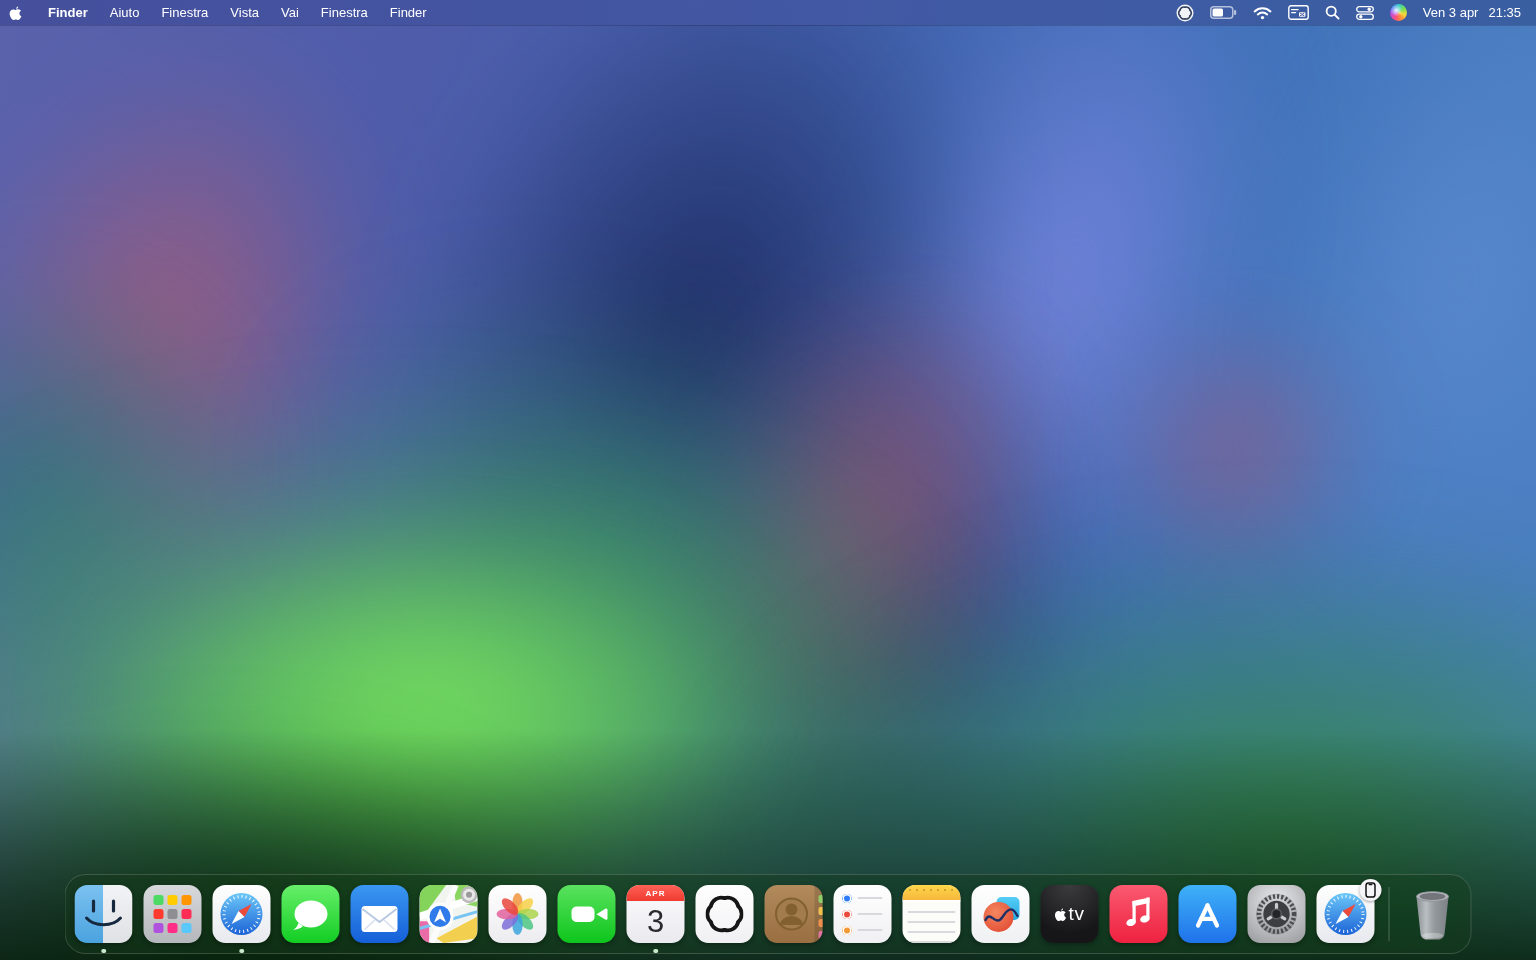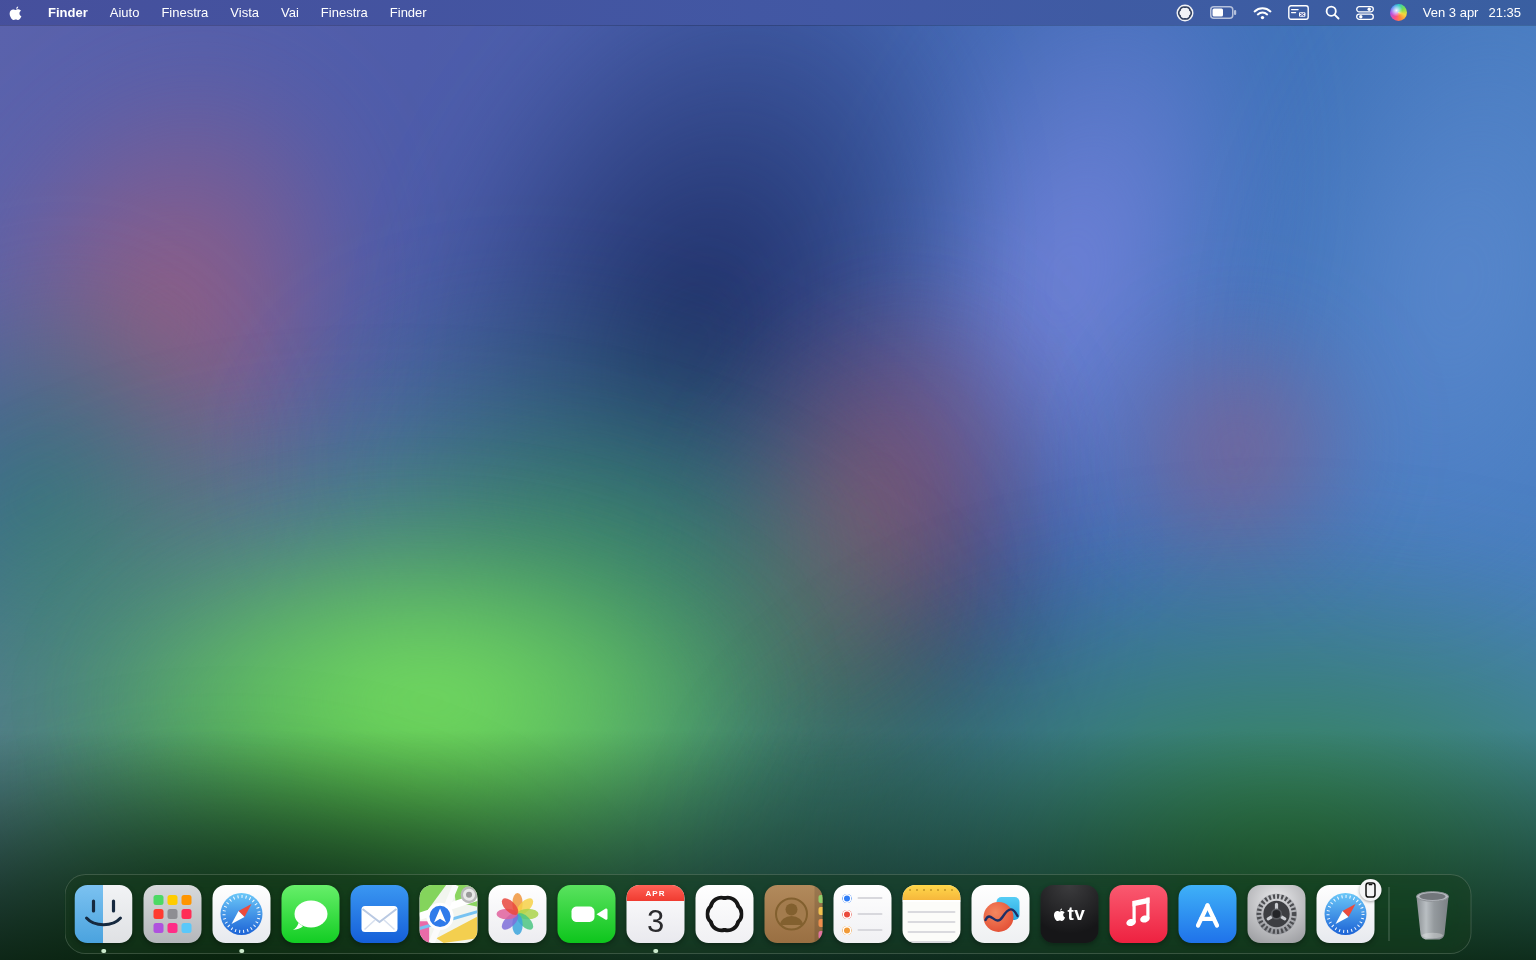--- a/index.html
+++ b/index.html
@@ -112,21 +112,21 @@
   .rem-dot { width:9px; height:9px; border-radius:50%; box-shadow:inset 0 0 0 1.5px #fff, inset 0 0 0 9px currentColor; background:currentColor; }
   .rem-line { height:2.5px; border-radius:2px; background:#d8d8dd; flex:1; }
   .t-notes { background:#fcfcf9; flex-direction:column; align-items:stretch; justify-content:flex-start; }
   .notes-head { height:17px; background:linear-gradient(180deg,#ffd84a,#f6b73c); border-bottom:2px solid #fff; position:relative; }
   .notes-holes { position:absolute; top:4px; left:6px; right:6px; height:2px;
     background:repeating-linear-gradient(90deg, rgba(140,100,10,.4) 0 2px, transparent 2px 7px); border-radius:1px; }
   .notes-body { flex:1; display:flex; flex-direction:column; justify-content:flex-start; gap:8px; padding-top:9px; }
   .notes-line { height:2px; background:#dadade; margin:0 5px; border-radius:1px; }
   .t-freeform { background:linear-gradient(180deg,#ffffff,#eef0f2); }
   .t-appletv { background:radial-gradient(circle at 50% 0%, #3c3c3e, #161618 75%); gap:2px; }
-  .tv-text { color:#fff; font-size:19px; font-weight:700; letter-spacing:.5px; }
+  .tv-text { color:#fff; font-size:19px; font-weight:400; letter-spacing:.5px; }
   .t-music { background:linear-gradient(180deg,#fa5a70,#ee2140); }
   .t-appstore { background:linear-gradient(180deg,#3fb1f8,#1f72ea); }
   .t-settings { background:radial-gradient(circle at 50% 30%, #ececee, #97989c); }
   .t-trash { background:transparent; box-shadow:none; }
   .handoff-badge {
     position:absolute; top:-6px; right:-7px; width:22px; height:22px; border-radius:50%;
     background:#f5f5f7; box-shadow:0 1px 3px rgba(0,0,0,.35);
     display:flex; align-items:center; justify-content:center; z-index:5;
   }
 </style>

